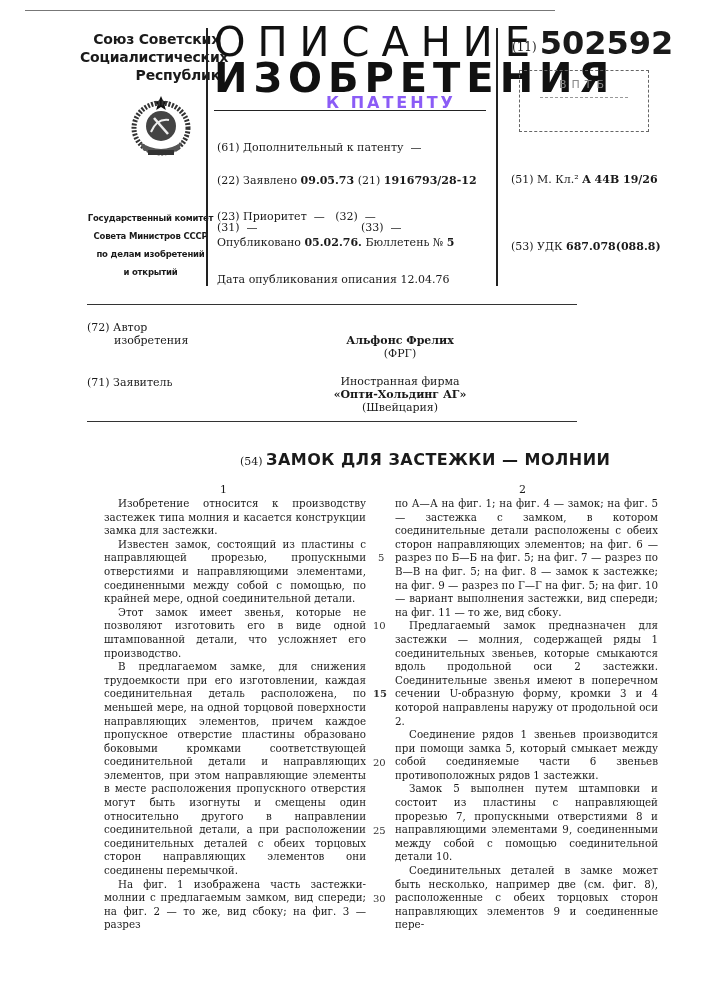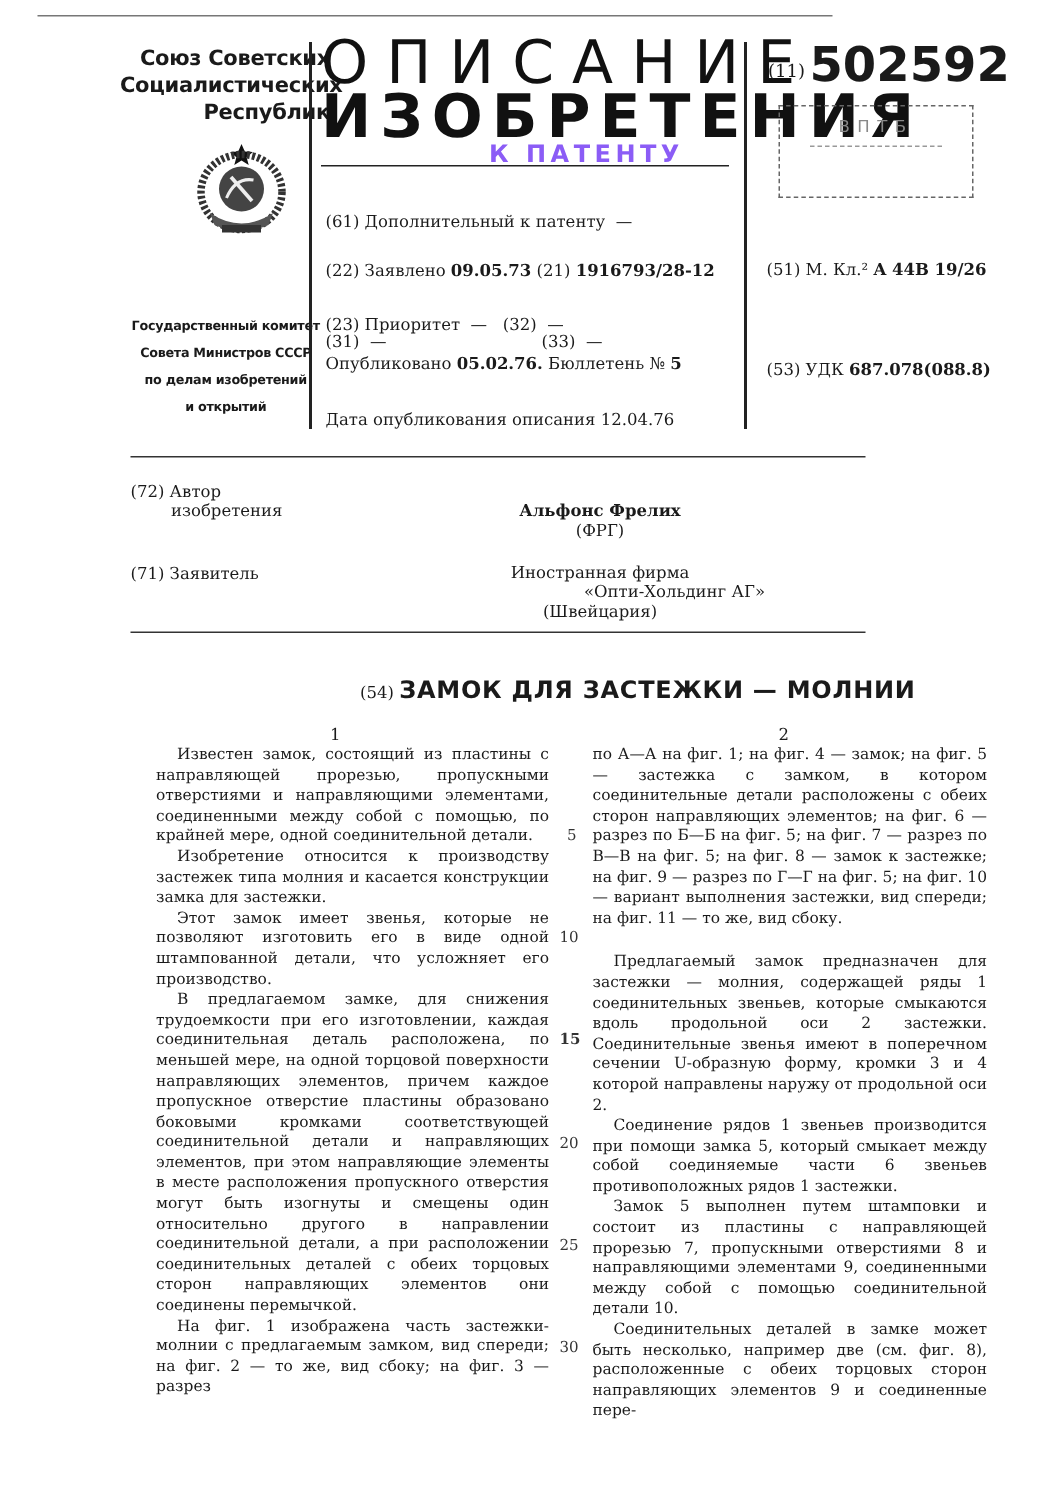--- a/index.html
+++ b/index.html
@@ -114,47 +114,47 @@
   <div style="padding-left:27px;">изобретения</div>
 </div>
 <div class="abs sec center" style="left:290px; top:334px; width:220px;">
   <div style="font-weight:bold;">Альфонс Фрелих</div>
   <div>(ФРГ)</div>
 </div>
 
 <div class="abs sec" style="left:87px; top:376px;">(71) Заявитель</div>
 <div class="abs sec center" style="left:290px; top:375px; width:220px;">
   <div>Иностранная фирма</div>
-  <div style="font-weight:normal;text-align:right;">«Опти-Хольдинг АГ»</div>
+  <div style="font-weight:bold;">«Опти-Хольдинг АГ»</div>
   <div>(Швейцария)</div>
 </div>
 
 <div class="abs hr" style="left:87px; top:421px; width:490px;"></div>
 
 <div class="abs heading54">
   <span>(54)</span> <b>ЗАМОК ДЛЯ ЗАСТЕЖКИ — МОЛНИИ</b>
 </div>
 
 <div class="abs colnum" style="left:220px; top:483px;">1</div>
 <div class="abs colnum" style="left:519px; top:483px;">2</div>
 
 <div class="abs col" style="left:104px; top:497px; width:262px;">
+  <p class="i">Изобретение относится к производству застежек типа молния и касается конструкции замка для застежки.</p>
   <p class="i">Известен замок, состоящий из пластины с направляющей прорезью, пропускными отверстиями и направляющими элементами, соединенными между собой с помощью, по крайней мере, одной соединительной детали.</p>
-  <p class="i">Изобретение относится к производству застежек типа молния и касается конструкции замка для застежки.</p>
   <p class="i">Этот замок имеет звенья, которые не позволяют изготовить его в виде одной штампованной детали, что усложняет его производство.</p>
   <p class="i">В предлагаемом замке, для снижения трудоемкости при его изготовлении, каждая соединительная деталь расположена, по меньшей мере, на одной торцовой поверхности направляющих элементов, причем каждое пропускное отверстие пластины образовано боковыми кромками соответствующей соединительной детали и направляющих элементов, при этом направляющие элементы в месте расположения пропускного отверстия могут быть изогнуты и смещены один относительно другого в направлении соединительной детали, а при расположении соединительных деталей с обеих торцовых сторон направляющих элементов они соединены перемычкой.</p>
   <p class="i">На фиг. 1 изображена часть застежки-молнии с предлагаемым замком, вид спереди; на фиг. 2 — то же, вид сбоку; на фиг. 3 — разрез</p>
 </div>
 
 <div class="abs lnum" style="left:378px; top:552px;">5</div>
 <div class="abs lnum" style="left:373px; top:620px;">10</div>
 <div class="abs lnum" style="left:373px; top:688px;font-weight:bold;">15</div>
 <div class="abs lnum" style="left:373px; top:757px;">20</div>
 <div class="abs lnum" style="left:373px; top:825px;">25</div>
 <div class="abs lnum" style="left:373px; top:893px;">30</div>
 
 <div class="abs col" style="left:395px; top:497px; width:263px;">
   <p>по А—А на фиг. 1; на фиг. 4 — замок; на фиг. 5 — застежка с замком, в котором соединительные детали расположены с обеих сторон направляющих элементов; на фиг. 6 — разрез по Б—Б на фиг. 5; на фиг. 7 — разрез по В—В на фиг. 5; на фиг. 8 — замок к застежке; на фиг. 9 — разрез по Г—Г на фиг. 5; на фиг. 10 — вариант выполнения застежки, вид спереди; на фиг. 11 — то же, вид сбоку.</p>
-  <p class="i" style="margin-top:16px;">Предлагаемый замок предназначен для застежки — молния, содержащей ряды 1 соединительных звеньев, которые смыкаются вдоль продольной оси 2 застежки. Соединительные звенья имеют в поперечном сечении U-образную форму, кромки 3 и 4 которой направлены наружу от продольной оси 2.</p>
+  <p class="i" style="margin-top:0;">Предлагаемый замок предназначен для застежки — молния, содержащей ряды 1 соединительных звеньев, которые смыкаются вдоль продольной оси 2 застежки. Соединительные звенья имеют в поперечном сечении U-образную форму, кромки 3 и 4 которой направлены наружу от продольной оси 2.</p>
   <p class="i">Соединение рядов 1 звеньев производится при помощи замка 5, который смыкает между собой соединяемые части 6 звеньев противоположных рядов 1 застежки.</p>
   <p class="i">Замок 5 выполнен путем штамповки и состоит из пластины с направляющей прорезью 7, пропускными отверстиями 8 и направляющими элементами 9, соединенными между собой с помощью соединительной детали 10.</p>
   <p class="i">Соединительных деталей в замке может быть несколько, например две (см. фиг. 8), расположенные с обеих торцовых сторон направляющих элементов 9 и соединенные пере-</p>
 </div>
 
 </body></html>

